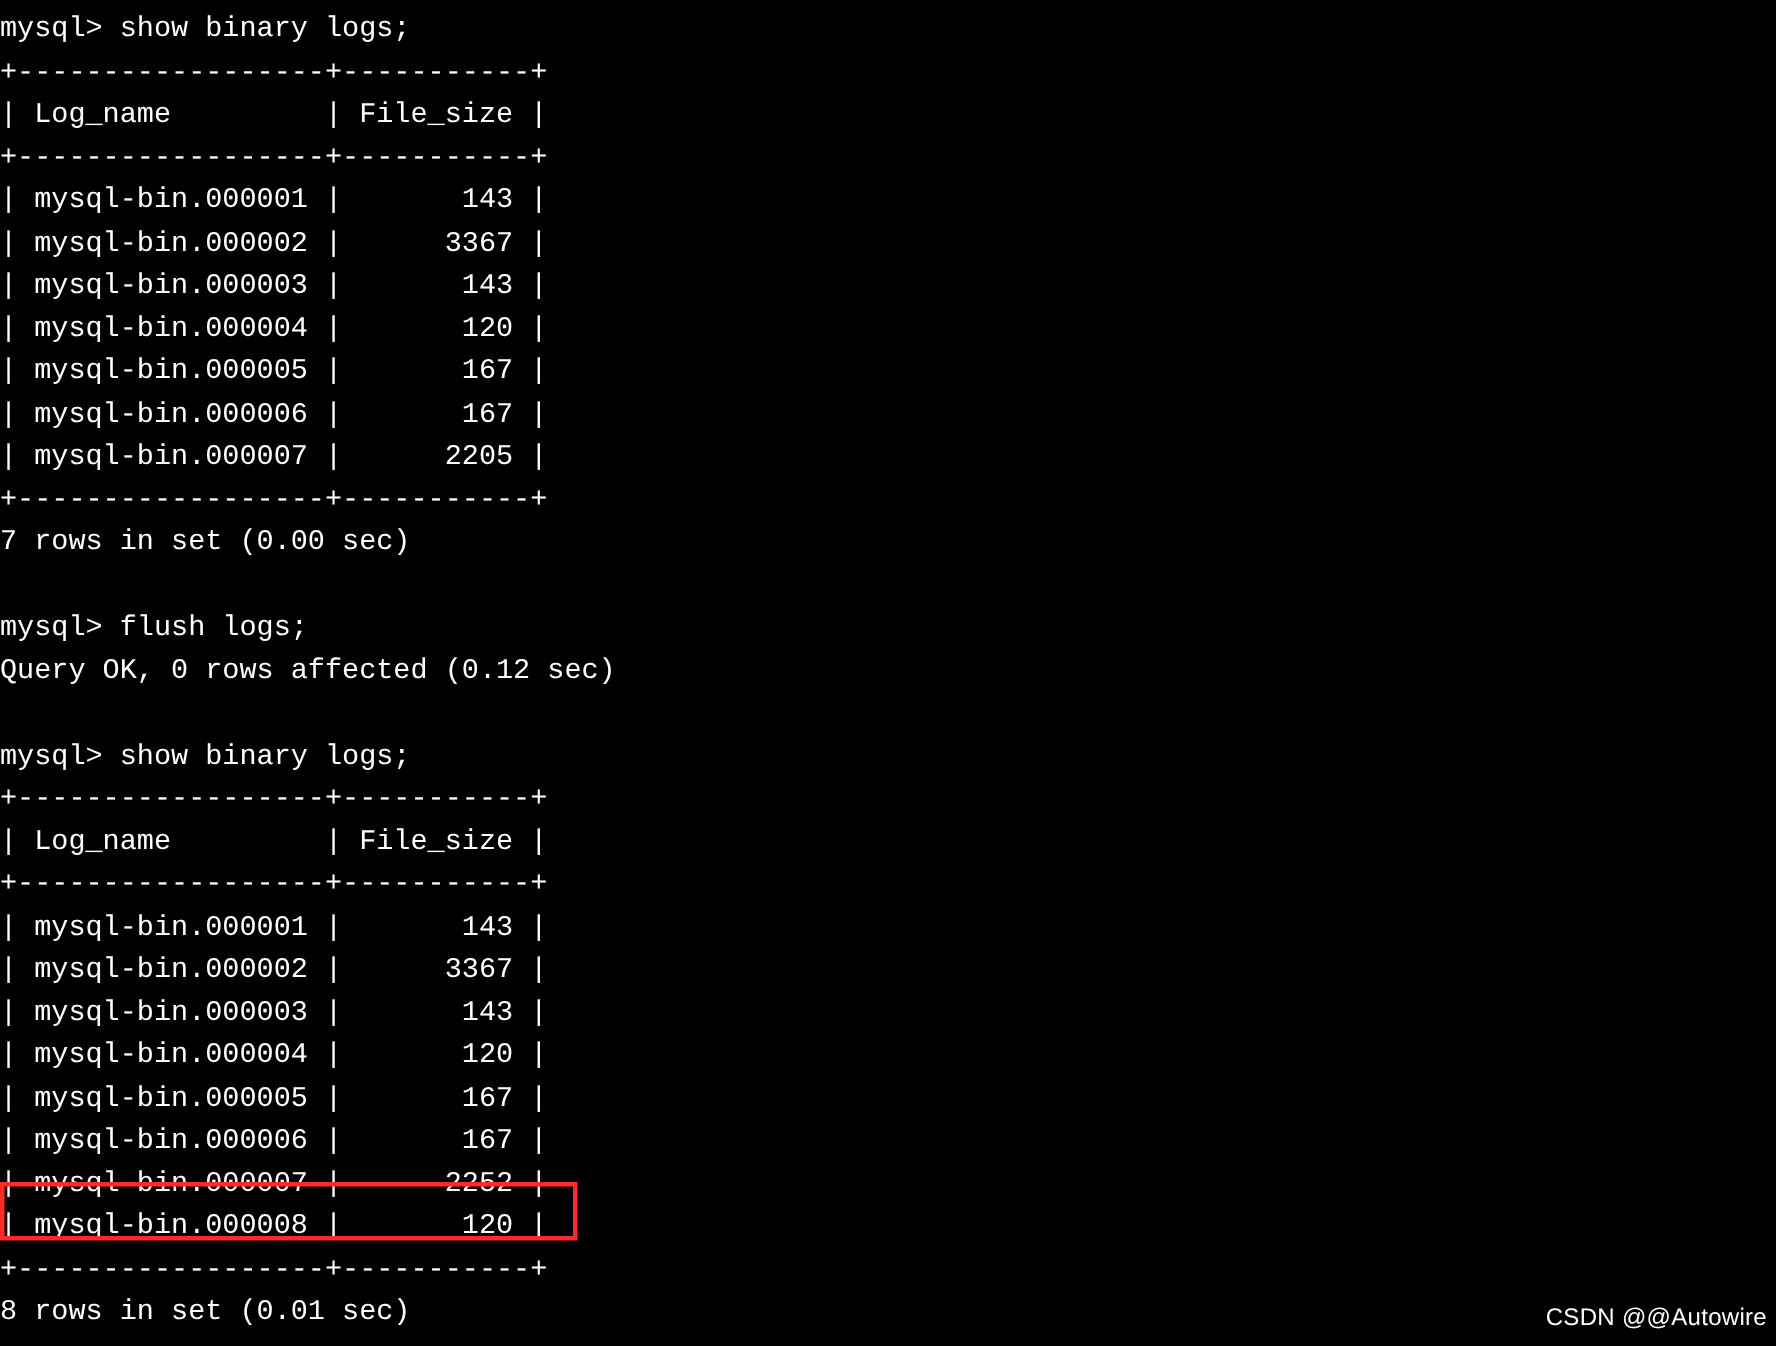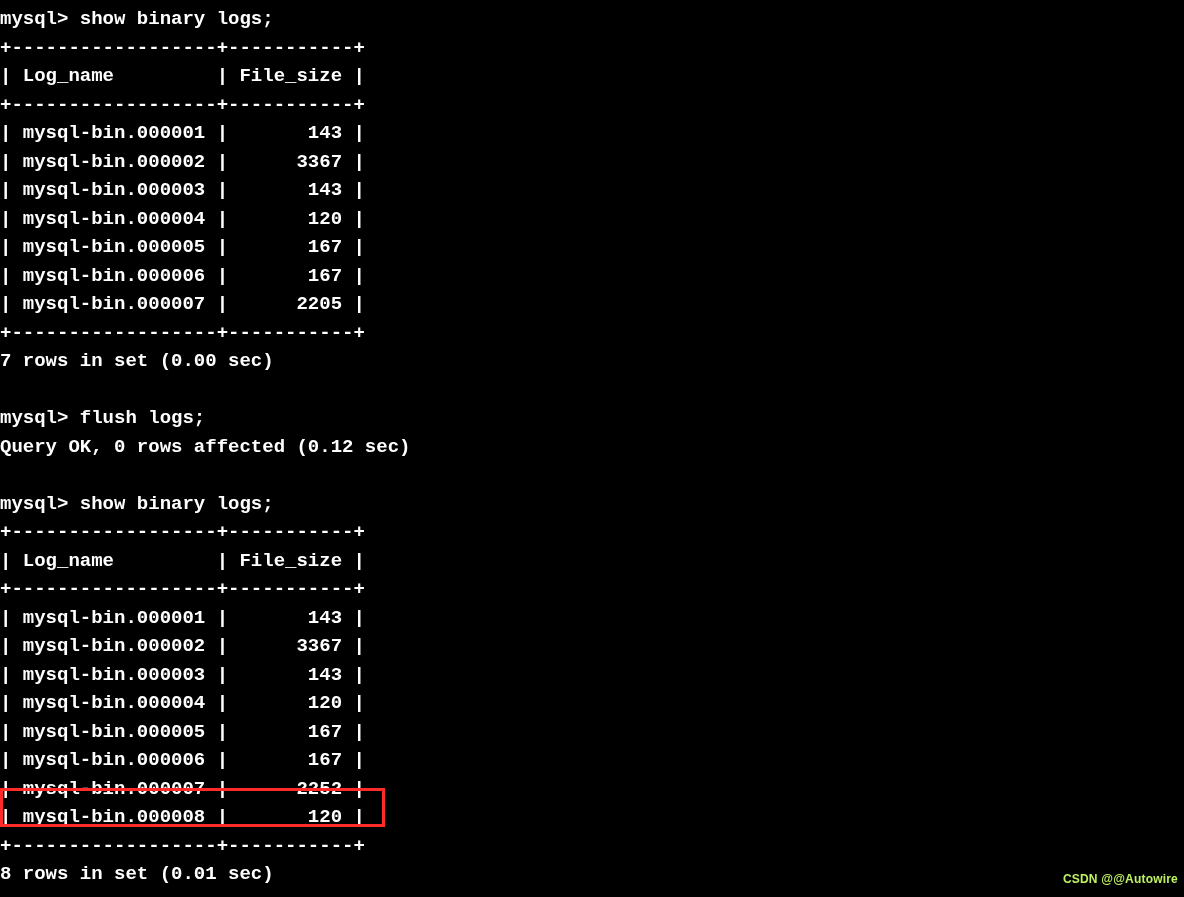--- a/index.html
+++ b/index.html
@@ -1,19 +1,18 @@
 <!DOCTYPE html>
 <html><head>
   <meta charset="utf-8">
   <style>
     * {
       margin: 0;
       padding: 0;
       box-sizing: border-box;
-      font-weight: bold;
     }
     body {
       background-color: #000000;
       color: #ffffff;
       font-family: "Courier New", Consolas, monospace;
       font-size: 19px;
       line-height: 28.5px;
       padding: 5px 0 0 0;
       width: 1184px;
       height: 897px;
@@ -27,22 +26,22 @@
     .highlight-box {
       position: absolute;
       border: 3px solid #ff2a2a;
       background: transparent;
       pointer-events: none;
     }
     .watermark {
       position: absolute;
       right: 6px;
       bottom: 4px;
-      font-size: 12px;
-      color: #bef264;
+      font-size: 16px;
+      color: #ffffff;
       font-family: Arial, sans-serif;
       letter-spacing: 0.2px;
     }
   </style>
 </head>
 <body>
 
 <pre id="terminal">mysql&gt; show binary logs;
 +------------------+-----------+
 | Log_name         | File_size |

